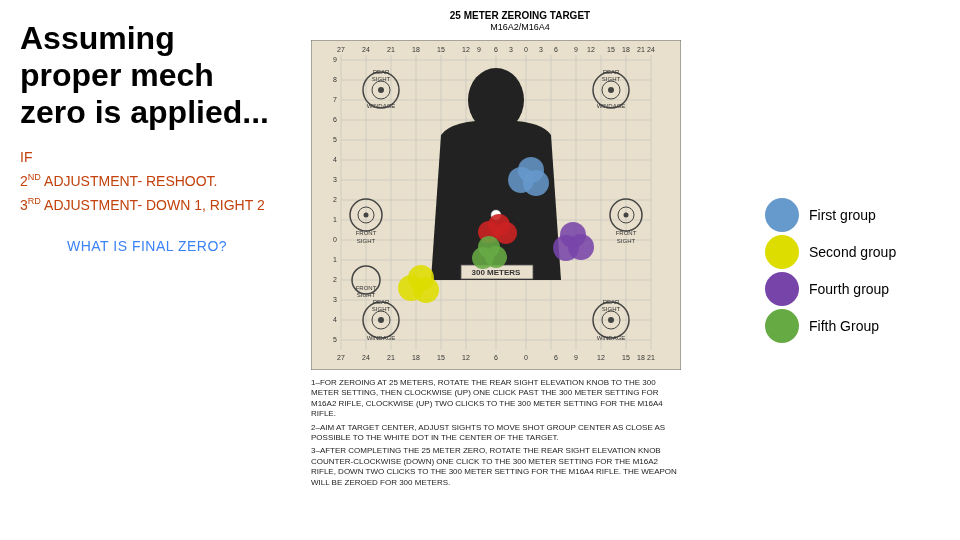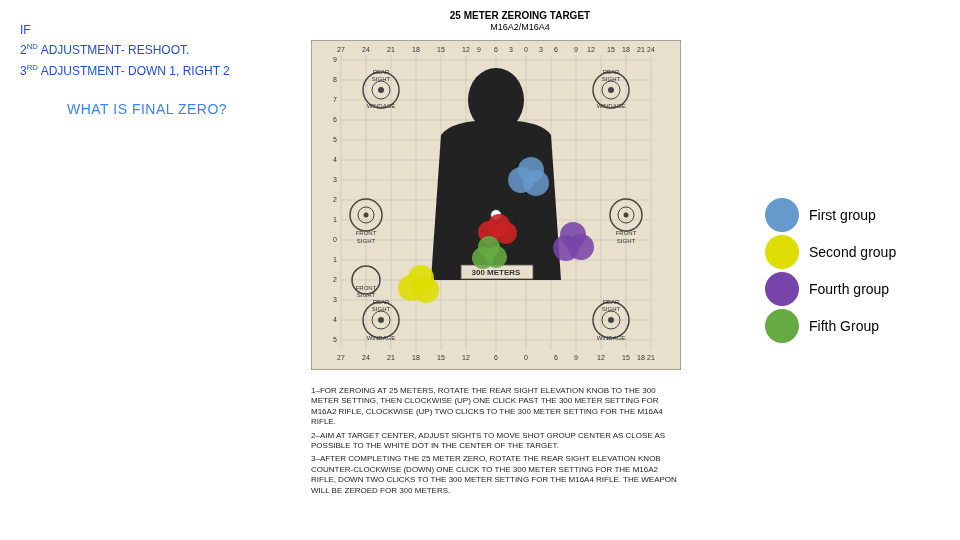--- a/index.html
+++ b/index.html
@@ -30,23 +30,23 @@
 
     .title-text {
       font-size: 32px;
       font-weight: bold;
       line-height: 1.15;
       margin-bottom: 16px;
       color: #000;
     }
 
     .adjustments {
-      font-size: 12px;
+      font-size: 14px;
       line-height: 1.7;
-      color: #1d4ed8;
+      color: #c2410c;
     }
 
     .adjustments .line {
       display: block;
     }
 
     .what-final {
       margin-top: 20px;
       font-size: 14px;
       font-variant: small-caps;
@@ -97,38 +97,39 @@
       flex-shrink: 0;
     }
 
     .legend-label {
       font-size: 14px;
       font-weight: 500;
       color: #000;
     }
 
     .notes-area {
-      margin-top: 12px;
+      margin-top: 4px;
       font-size: 8px;
       color: #222;
       line-height: 1.3;
       width: 370px;
     }
 
     sup {
       font-size: 0.65em;
       vertical-align: super;
     }
   </style>
 </head>
 <body>
 
 <div class="main-container">
 
   <div class="left-panel">
+    <div class="title-text">Assuming proper mech zero is applied...</div>
     <div class="adjustments">
       <span class="line">IF</span>
       <span class="line">2<sup>ND</sup> ADJUSTMENT- RESHOOT.</span>
       <span class="line">3<sup>RD</sup> ADJUSTMENT- DOWN 1, RIGHT 2</span>
     </div>
     <div class="what-final">WHAT IS FINAL ZERO?</div>
   </div>
 
   <div class="center-panel">
     <div style="font-size:10px; font-weight:bold; text-align:center; margin-bottom:1px;">25 METER ZEROING TARGET</div>

